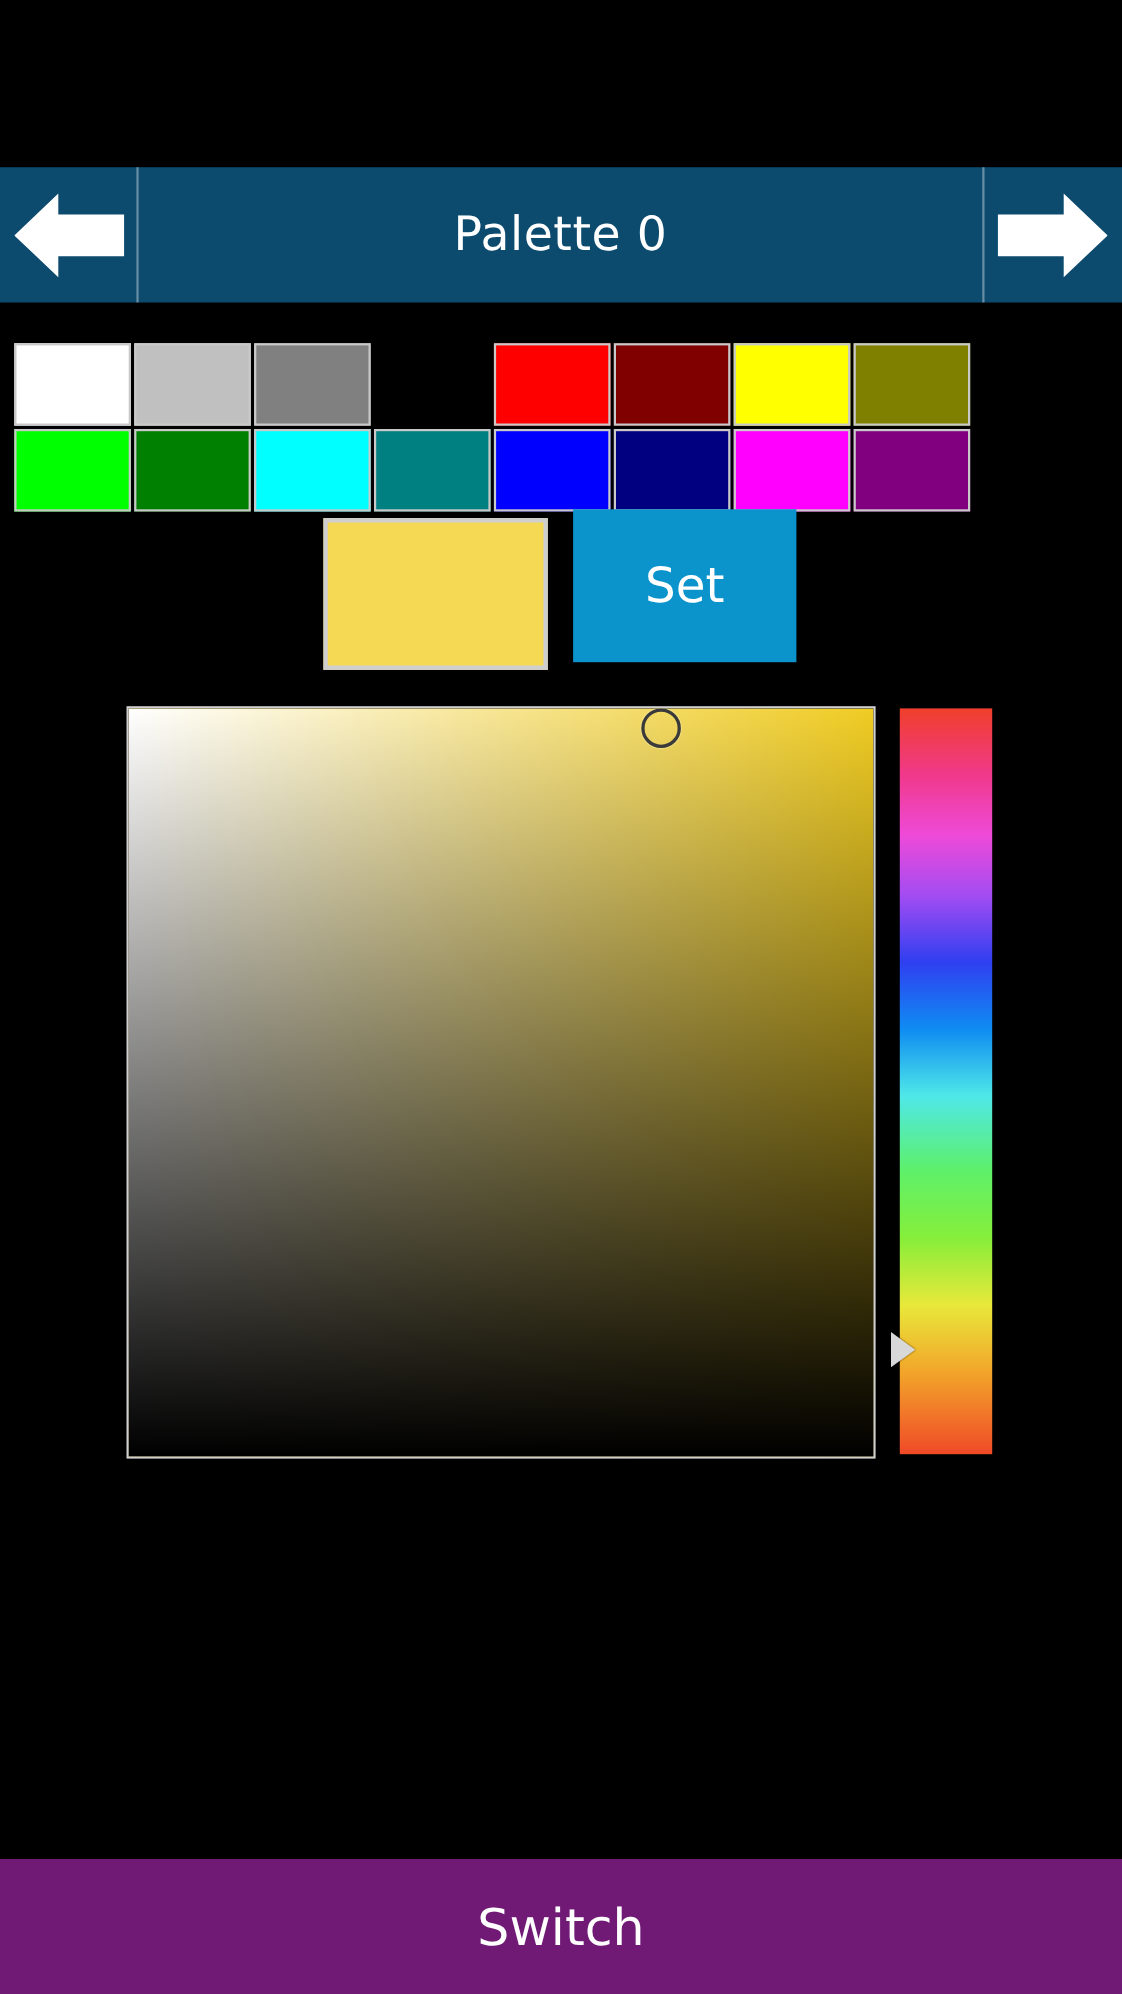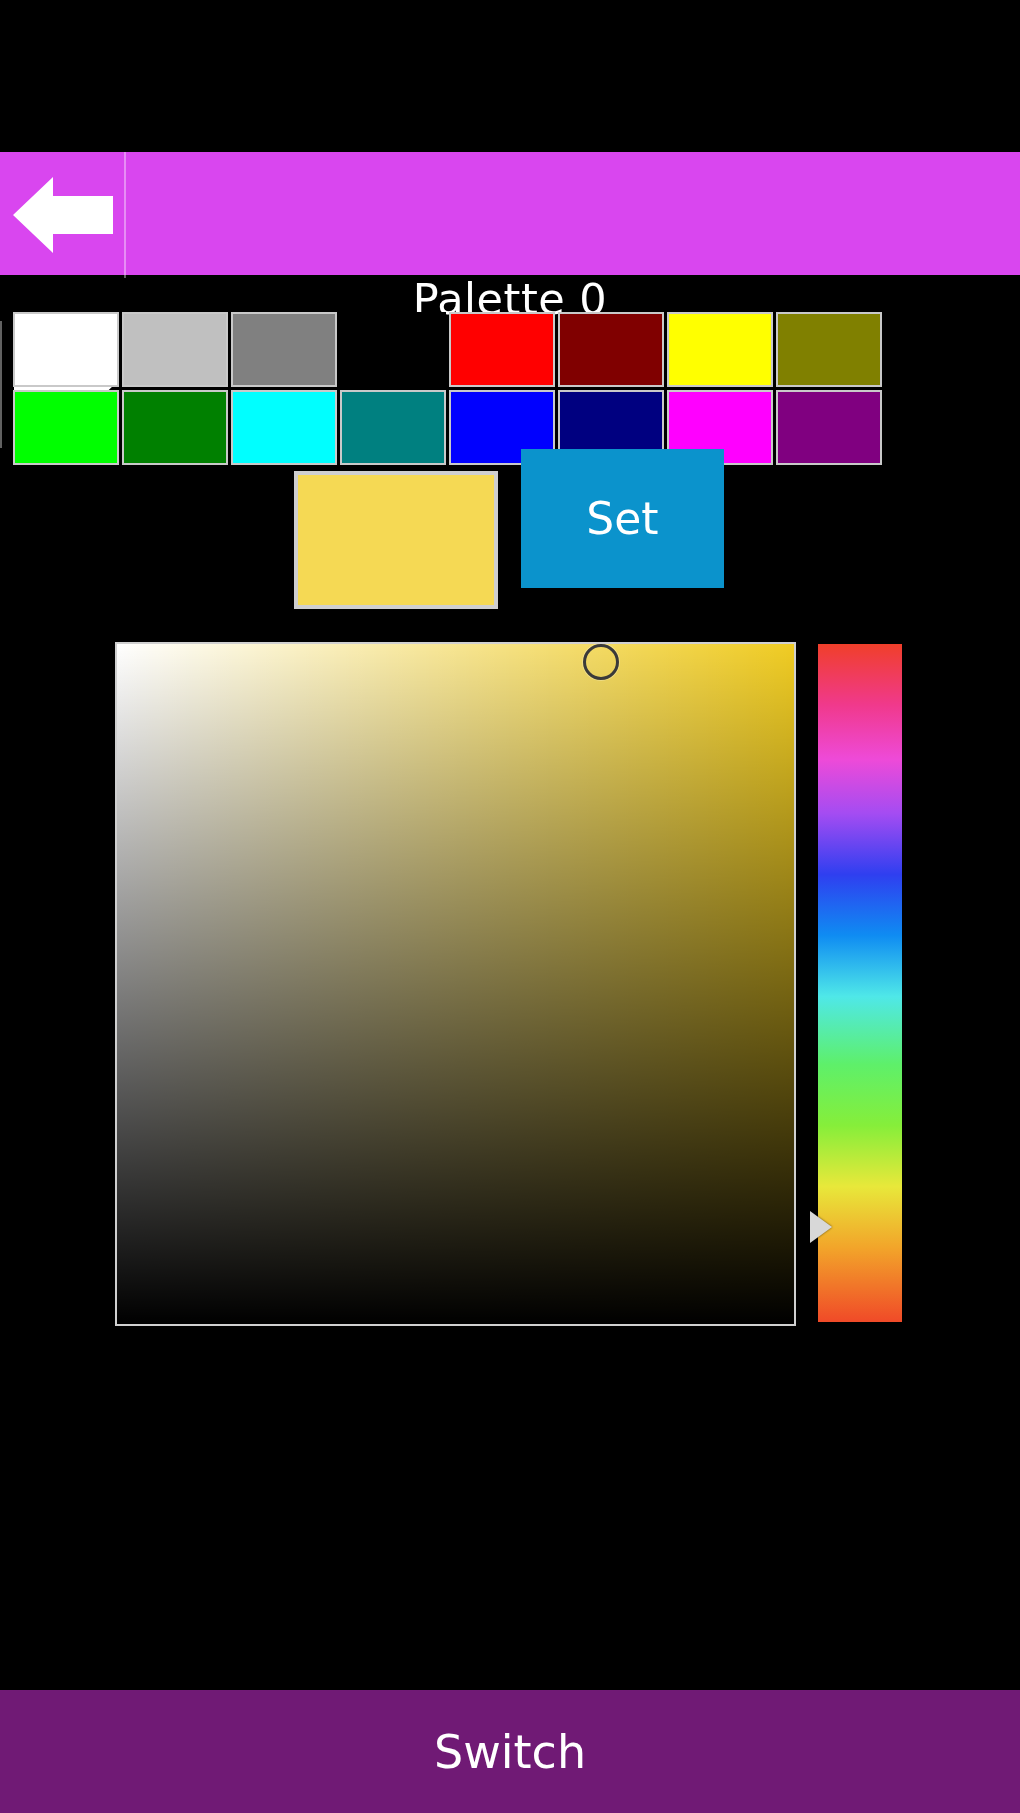--- a/index.html
+++ b/index.html
@@ -96,21 +96,21 @@
     width: 204px;
     height: 138px;
     box-sizing: border-box;
     background: #f5d954;
     border: 4px solid #cfcfcf;
     cursor: pointer;
   }
   #set-button {
     position: absolute;
     left: 521px;
-    top: 449px;
+    top: 463px;
     width: 203px;
     height: 139px;
     background: #0b93cc;
     display: flex;
     align-items: center;
     justify-content: center;
     cursor: pointer;
   }
   #set-button-label {
     color: #ffffff;
@@ -223,21 +223,21 @@
     color: #ffffff;
     font-size: 46px;
     line-height: 1;
   }
 </style>
 </head>
 <body style="background: rgb(0, 0, 0);">
 
 <div id="top-spacer"></div>
 
-<div id="header-bar" style="background: #d946ef; flex-direction: column;">
+<div id="header-bar" style="background: #0c4a6e;">
 
   <div class="hdr-nav left">
     <span>
       <svg class="arrow-svg" width="100" height="78" viewBox="0 0 100 78" aria-hidden="true">
         <polygon points="0,39 40,1 40,20 100,20 100,58 40,58 40,77" fill="#ffffff"></polygon>
       </svg>
     </span>
     <span class="hdr-sep l"></span>
   </div>
 

